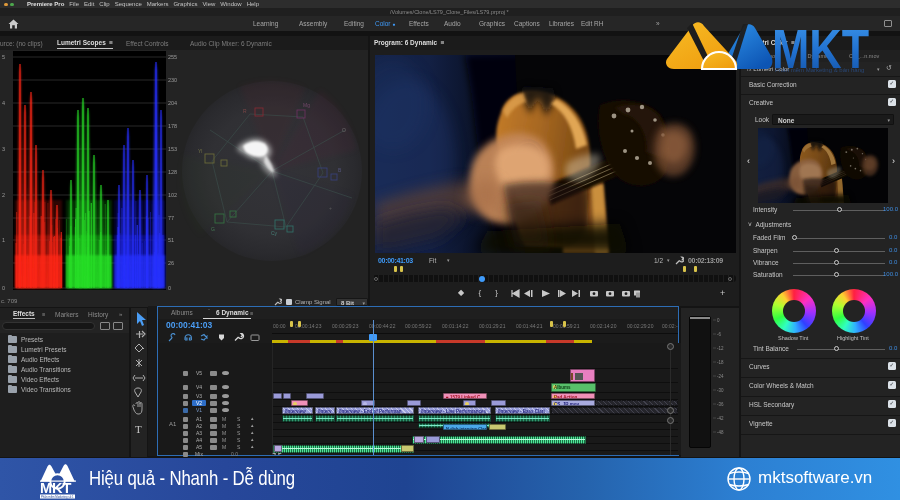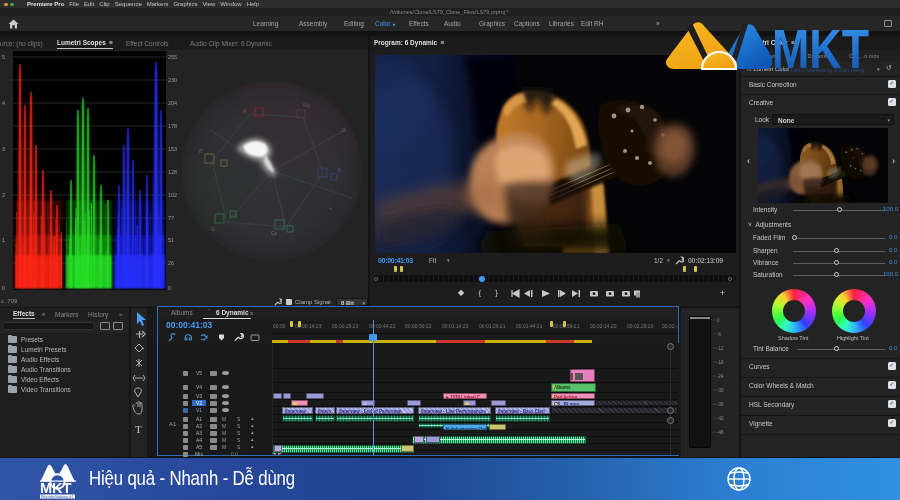--- a/index.html
+++ b/index.html
@@ -827,20 +827,21 @@
   </svg>
   <div class="txt abs" style="left:89px;top:8px;font-size:21px;color:#fff;font-weight:500;letter-spacing:-0.2px;transform:scaleX(0.8);transform-origin:0 0;">Hiệu quả - Nhanh - Dễ dùng</div>
   <svg class="abs" style="left:726px;top:8px;" width="26" height="26" viewBox="0 0 26 26">
     <g stroke="#fff" stroke-width="1.4" fill="none">
       <circle cx="13" cy="13" r="11"></circle>
       <ellipse cx="13" cy="13" rx="5" ry="11"></ellipse>
       <line x1="2" y1="13" x2="24" y2="13"></line>
       <path d="M3.5 7.5 a14 5.5 0 0 1 19 0 M3.5 18.5 a14 5.5 0 0 0 19 0"></path>
     </g>
   </svg>
+  <div class="txt abs" style="left:758px;top:10px;font-size:17px;color:#fff;font-weight:500;">mktsoftware.vn</div>
 </div>
 
 <svg class="abs" style="left:662px;top:20px;" width="225px" height="56px" viewBox="0 0 225 56">
   <defs>
     <linearGradient id="wmo" x1="0" y1="0" x2="0.8" y2="1">
           <stop offset="0%" stop-color="#f7bc25"></stop>
           <stop offset="100%" stop-color="#ef9c0e"></stop>
         </linearGradient>
     <linearGradient id="wmb" x1="0" y1="0" x2="0.7" y2="1">
           <stop offset="0%" stop-color="#2f93ea"></stop>

